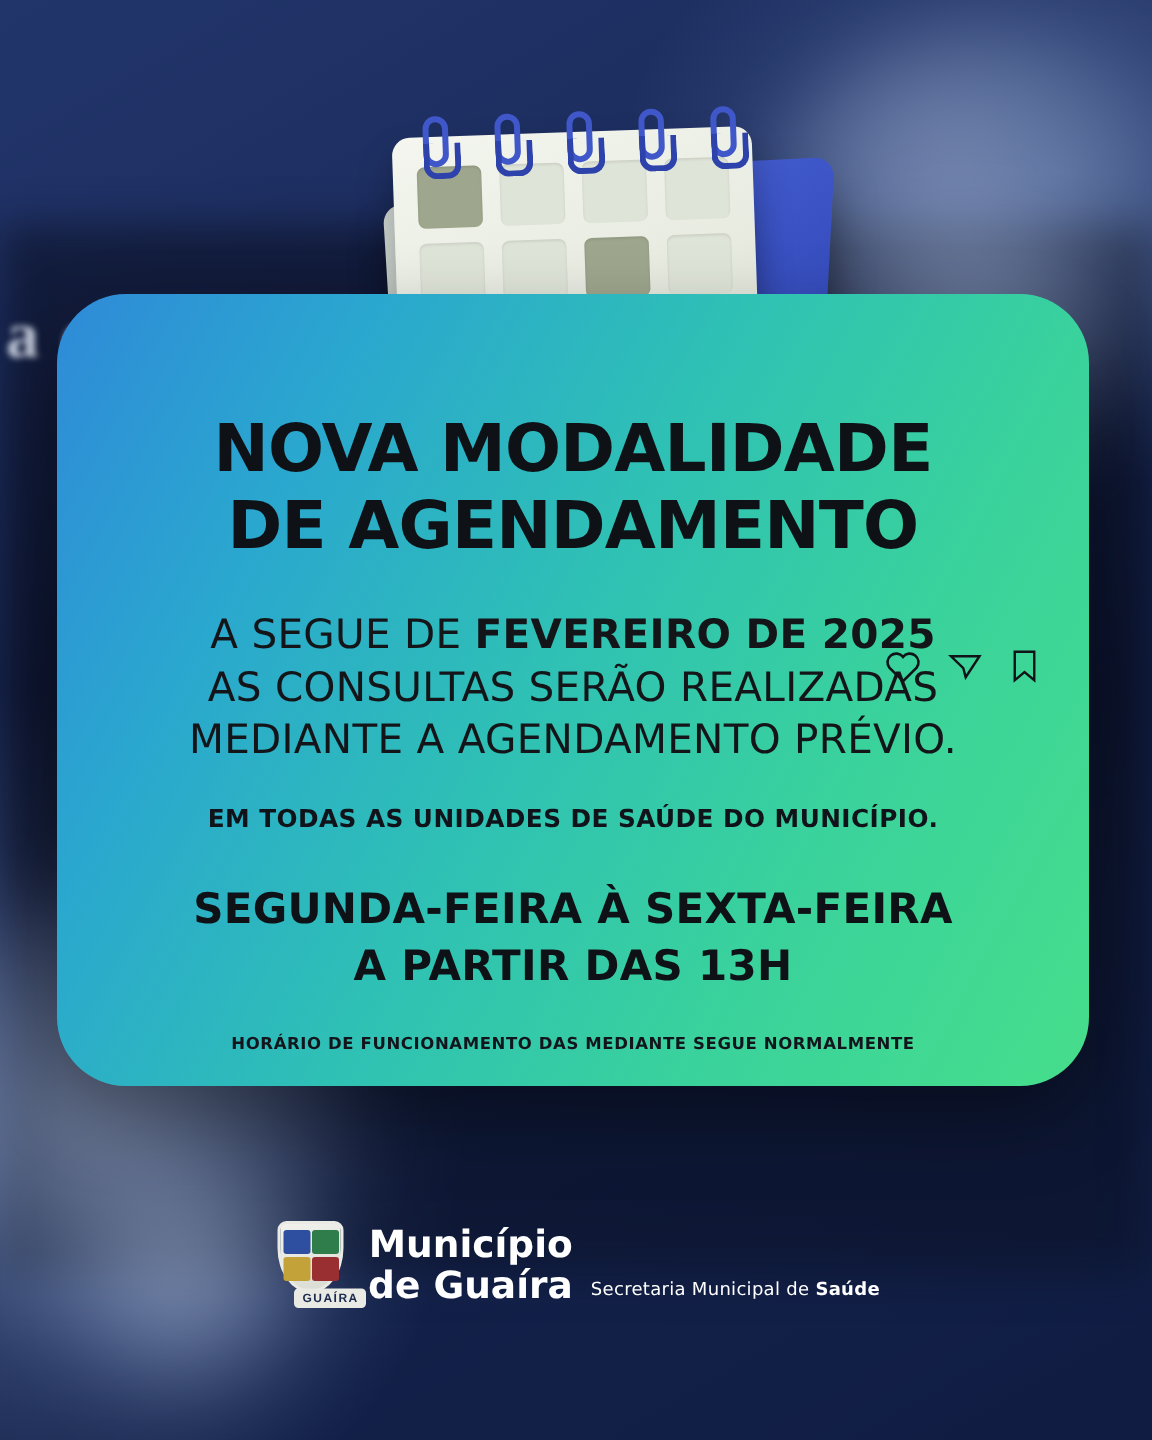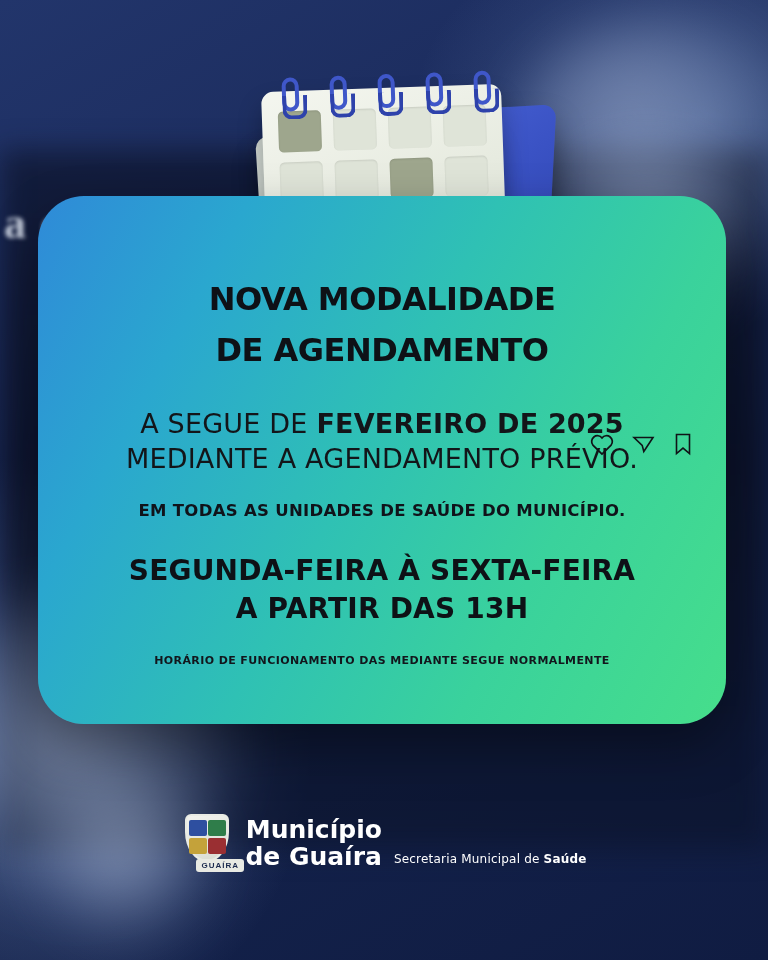--- a/index.html
+++ b/index.html
@@ -149,21 +149,21 @@
     position: relative;
     width: 100%; height: 100%;
     padding: 78px 40px 26px 40px;
     text-align: center;
     color: #111318;
   }
 
   h1.headline {
     font-family: "DejaVu Sans", sans-serif;
     font-weight: 700;
-    font-size: 32px;
+    font-size: 44px;
     line-height: 51px;
     letter-spacing: -0.5px;
     color: #0e1116;
     text-transform: uppercase;
   }
   h1.headline .l2 { display: block; }
 
   .sub {
     margin-top: 30px;
     font-family: "DejaVu Sans", sans-serif;
@@ -326,20 +326,21 @@
     <div class="card-inner">
       <h1 class="headline">
         <span>NOVA MODALIDADE</span>
         <span class="l2">DE AGENDAMENTO</span>
       </h1>
 
       <div class="sub">
         <div>
           <span>A SEGUE DE </span><b>FEVEREIRO DE 2025</b>
         </div>
+        <div>AS CONSULTAS SERÃO REALIZADAS</div>
         <div>MEDIANTE A AGENDAMENTO PRÉVIO.</div>
       </div>
 
       <div class="note">EM TODAS AS UNIDADES DE SAÚDE DO MUNICÍPIO.</div>
 
       <div class="schedule">
         <div>SEGUNDA-FEIRA À SEXTA-FEIRA</div>
         <div>A PARTIR DAS 13H</div>
       </div>
 

